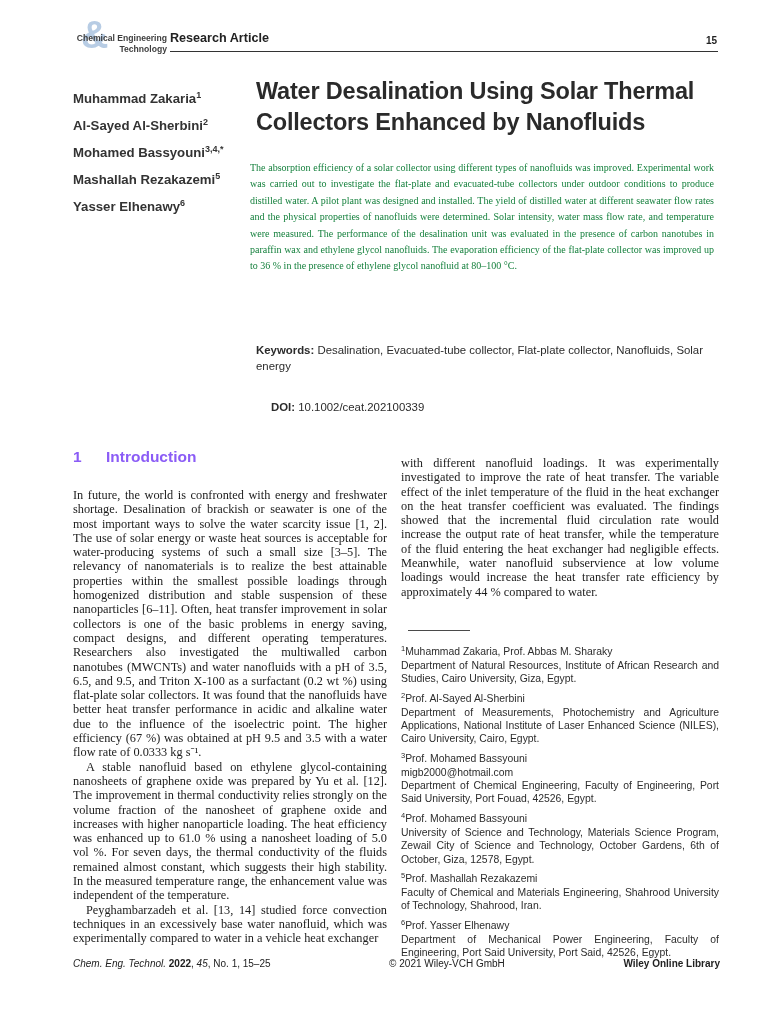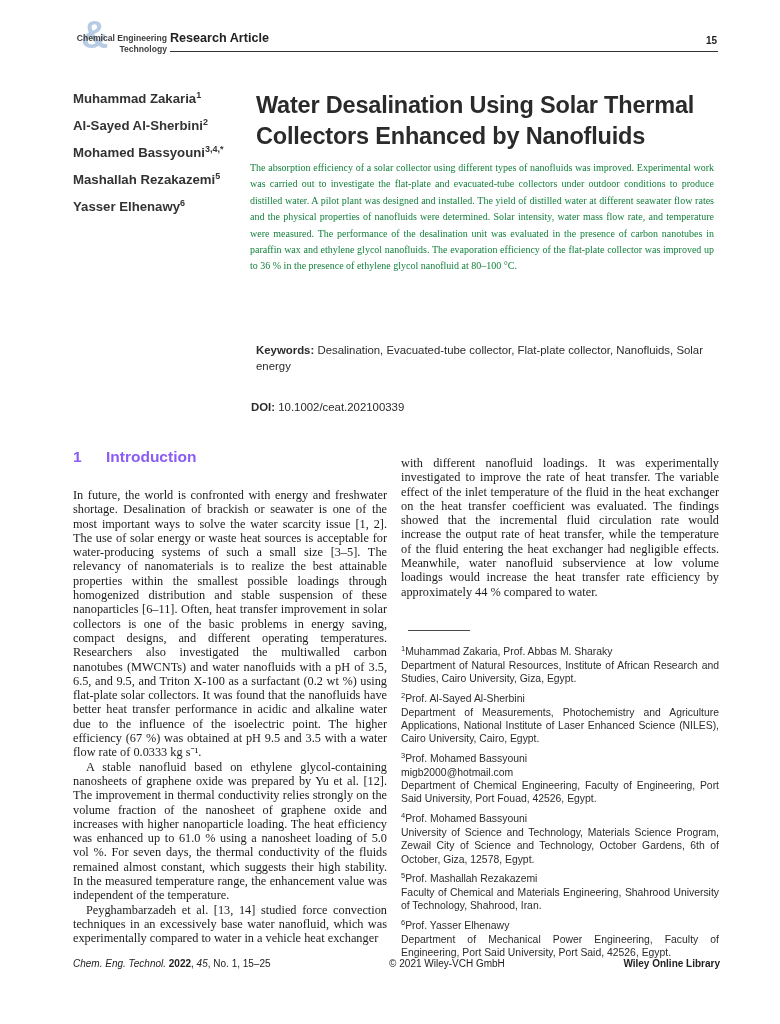--- a/index.html
+++ b/index.html
@@ -23,33 +23,33 @@
   .header-rule{position:absolute;left:170px;right:62px;top:51px;border-top:1.6px solid #333;}
   .page-number{position:absolute;right:63px;top:35px;font-size:10px;color:#222;font-weight:bold;}
 
   
   .authors{position:absolute;left:73px;top:84px;width:178px;}
   .author{font-size:13.2px;font-weight:bold;color:#333;line-height:22.5px;}
   .author sup{font-size:9px;}
 
   
   .title{
-    position:absolute;left:256px;top:90px;width:466px;
+    position:absolute;left:256px;top:76px;width:466px;
     font-size:23.5px;line-height:31px;font-weight:bold;color:#2a2a2a;letter-spacing:-0.2px;
   }
   .abstract{
     position:absolute;left:250px;top:160px;width:464px;
     font-family:"Liberation Serif",serif;font-size:10px;line-height:16.4px;
     text-align:justify;color:#15803d;
   }
   .keywords{position:absolute;left:256px;top:342px;width:464px;font-size:11.4px;line-height:16px;color:#2b2b2b;}
   .kw-label{font-weight:bold;}
   .dates{position:absolute;left:256px;top:378px;width:464px;font-size:11.4px;color:#2b2b2b;}
   .dates .lbl{font-style:italic;}
-  .doi{position:absolute;left:244px;top:401px;width:464px;font-size:11.4px;color:#2b2b2b;padding-left:7px;}
+  .doi{position:absolute;left:264px;top:401px;width:464px;font-size:11.4px;color:#2b2b2b;padding-left:7px;}
   .doi-label{font-weight:bold;}
 
   
   .intro-heading{position:absolute;left:73px;top:448px;font-size:15.5px;font-weight:bold;color:#8b5cf6;}
   .intro-heading .num{display:inline-block;width:33px;}
   .col{
     font-family:"Liberation Serif",serif;font-size:12.3px;line-height:14.3px;
     text-align:justify;color:#1b1b1b;
   }
   .col p{margin:0;}

